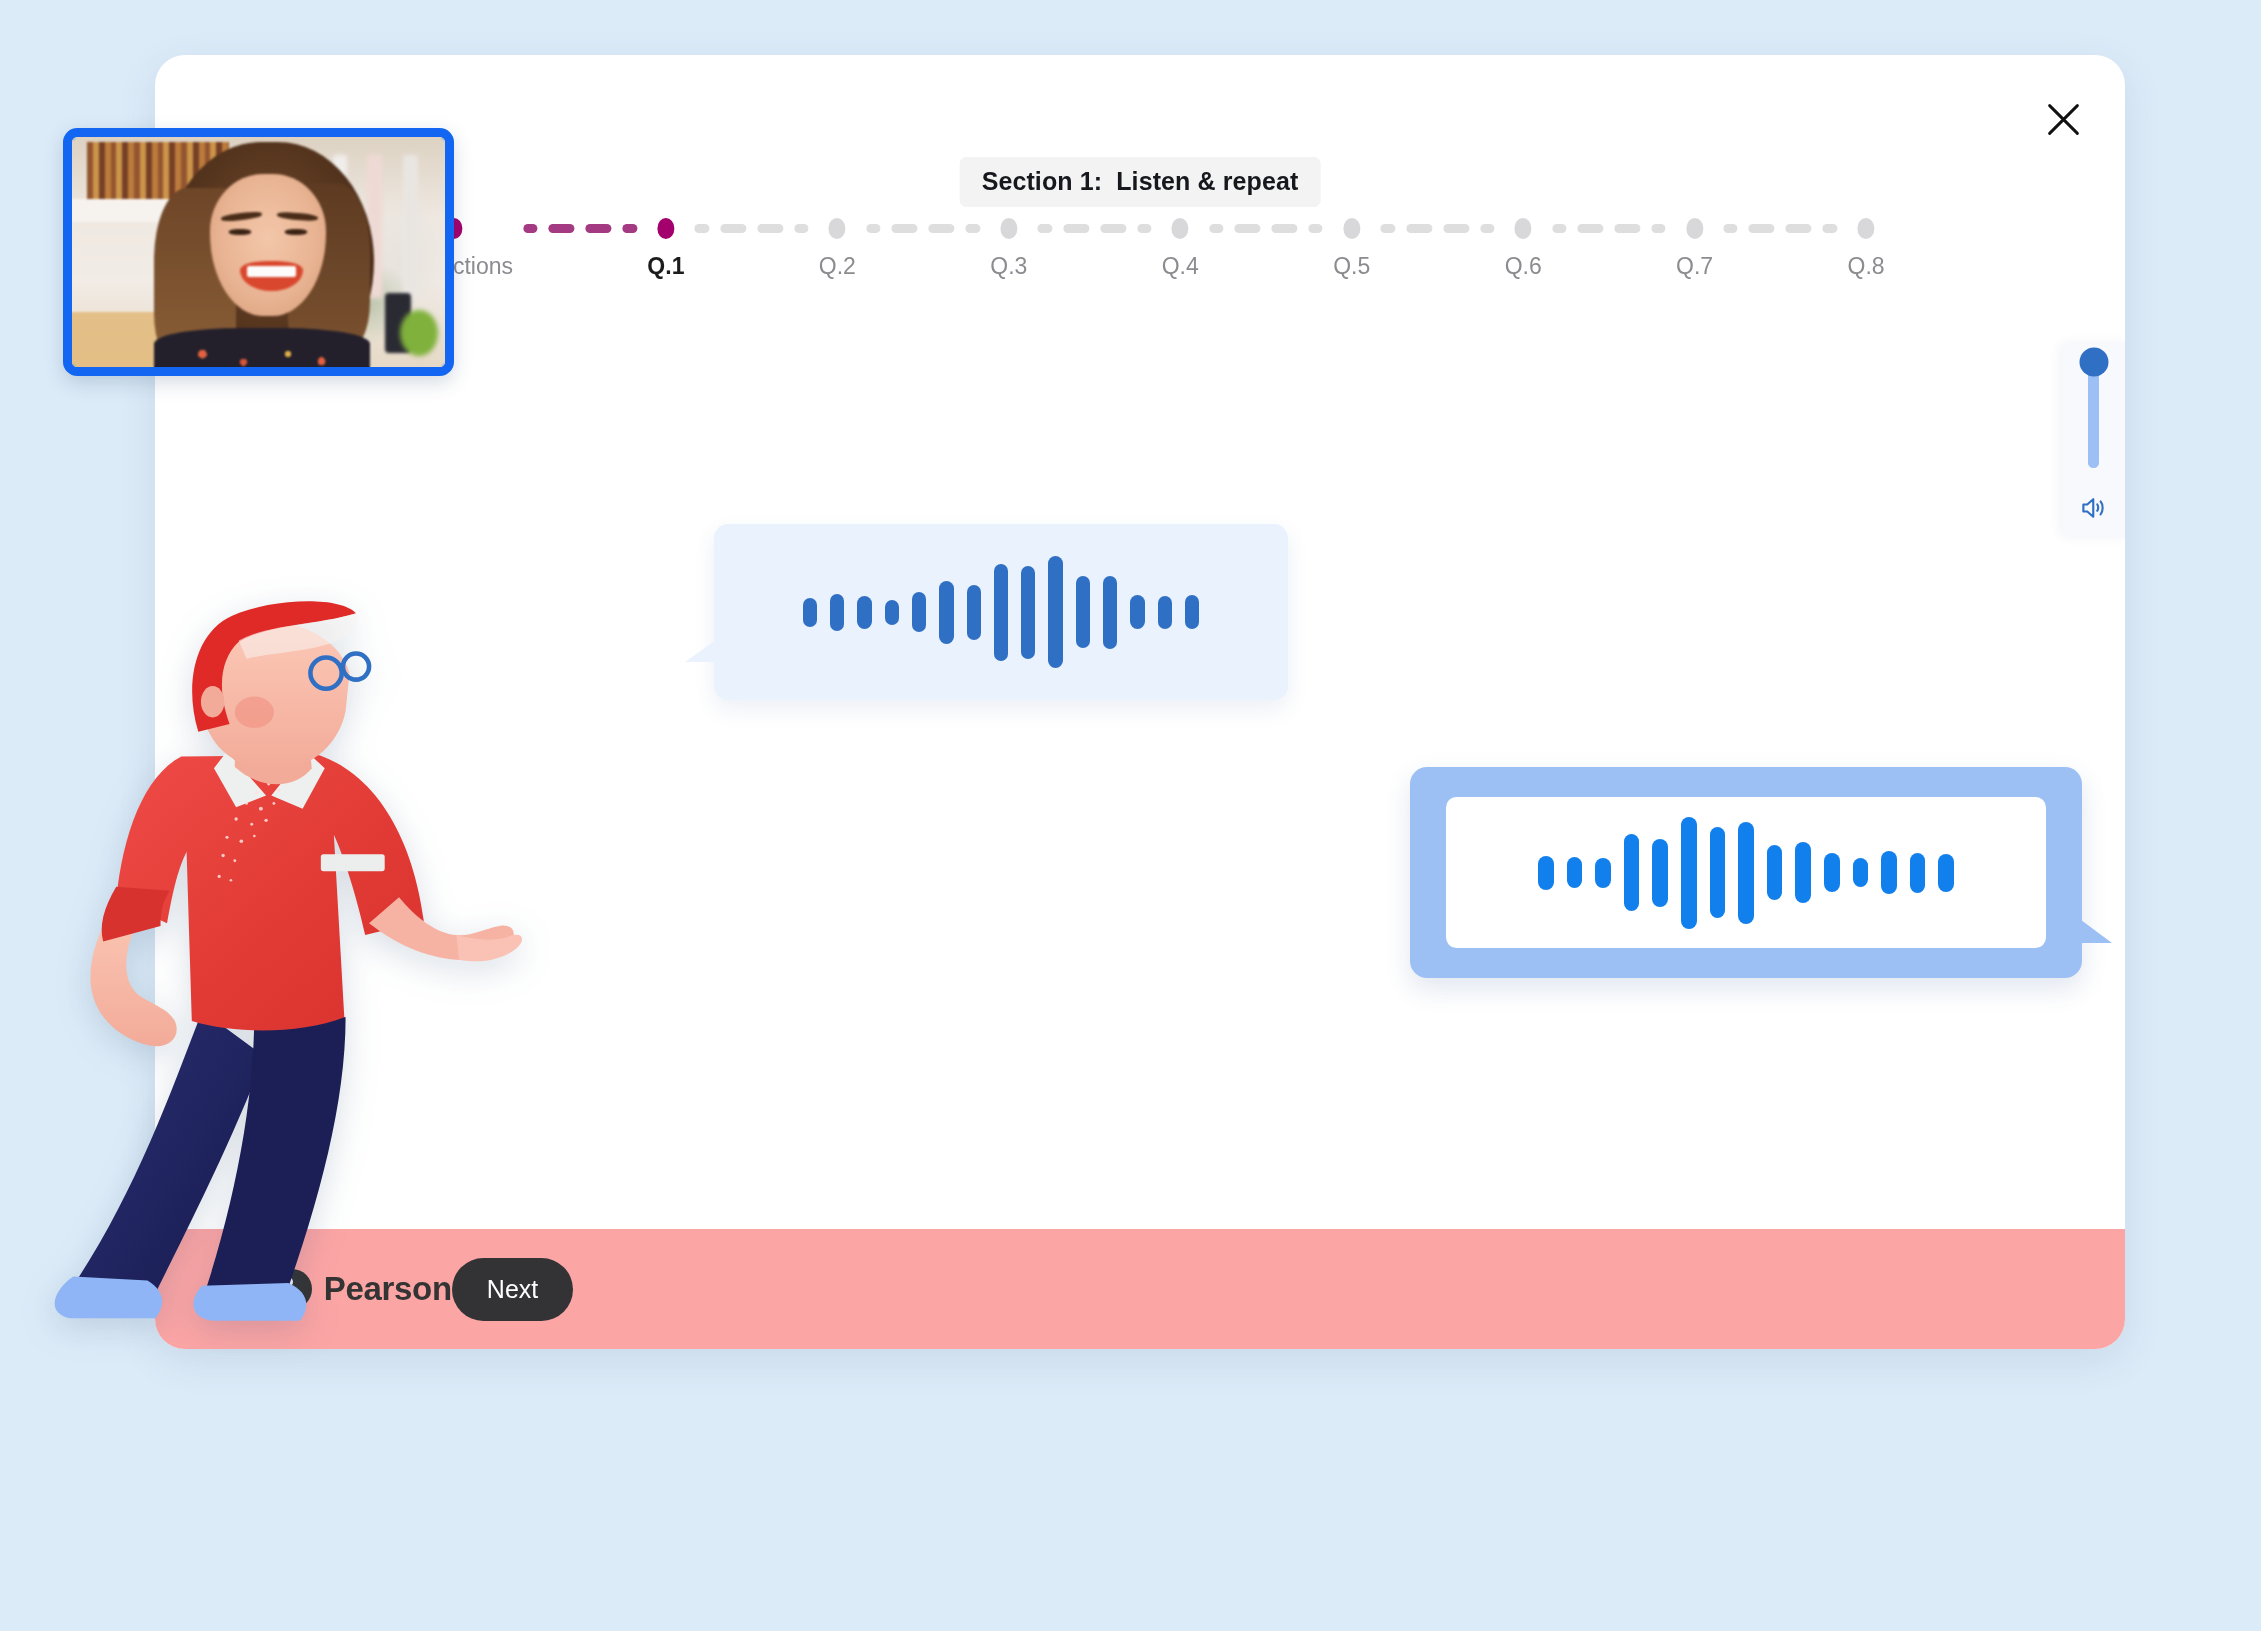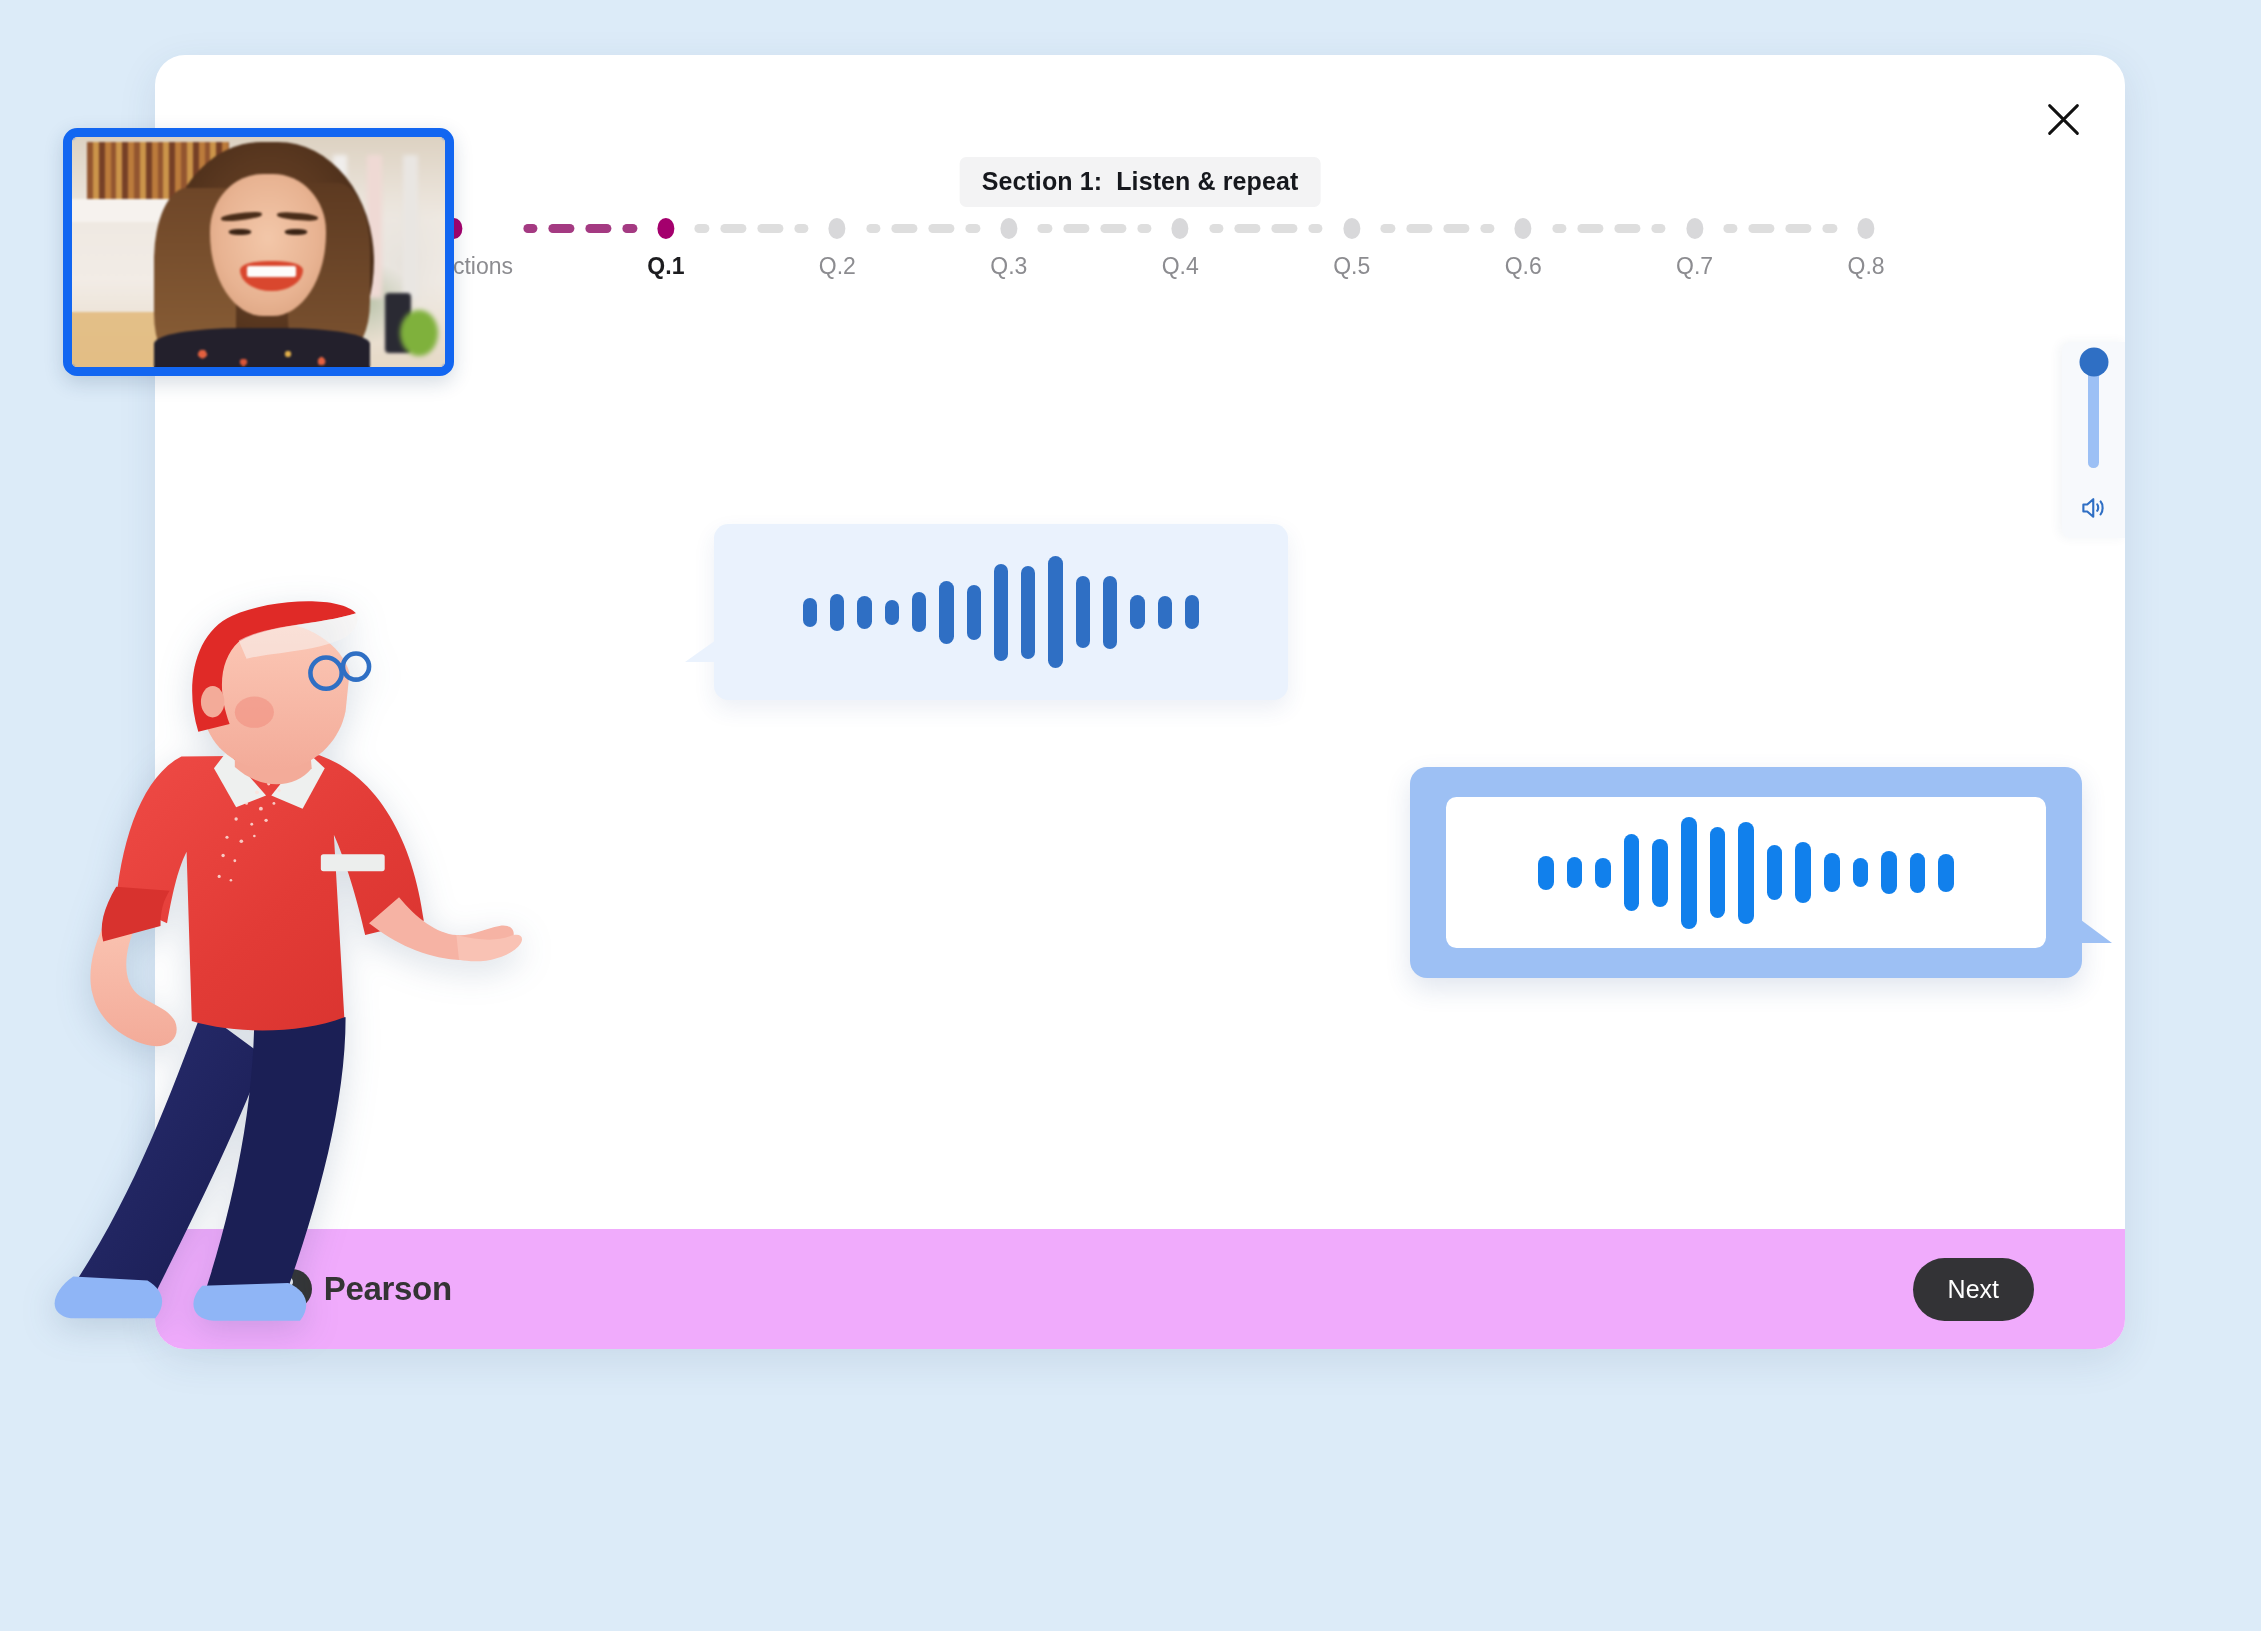--- a/index.html
+++ b/index.html
@@ -185,22 +185,22 @@
     display:flex; align-items:center; justify-content:center;
   }
   .wave { display:flex; align-items:center; justify-content:center; }
   .wave span { display:block; border-radius: 651px; }
   .wave.a span { width: 14.3px; background:#2f6fc4; margin: 0 6.5px; }
   .wave.b span { width: 15.6px; background:#1180ec; margin: 0 6.5px; }
 
   
   .footer {
     position:absolute; left:0; right:0; bottom:0; height: 120px;
-    background: #f0abfc;
-    display:flex; align-items:center; justify-content:space-between;
+    background: #fca5a5;
+    display:flex; align-items:center; 
     padding: 0 91px 0 117px;
   }
   .brand { display:flex; align-items:center; gap:11.7px; }
   .brand-mark { width: 40px; height: 40px; border-radius: 50%; background:#343434;
                 position:relative; }
   .brand-mark::after { content:""; position:absolute; left:11px; top:7.8px; width:10.4px; height:10.4px;
                 border-radius:50%; background:#f5f7fb; }
   .brand-text { font-size: 33px; font-weight: 700; color:#343434; letter-spacing:-0.3px; }
   .next-btn {
     background:#333336; color:#fff; border:none;

